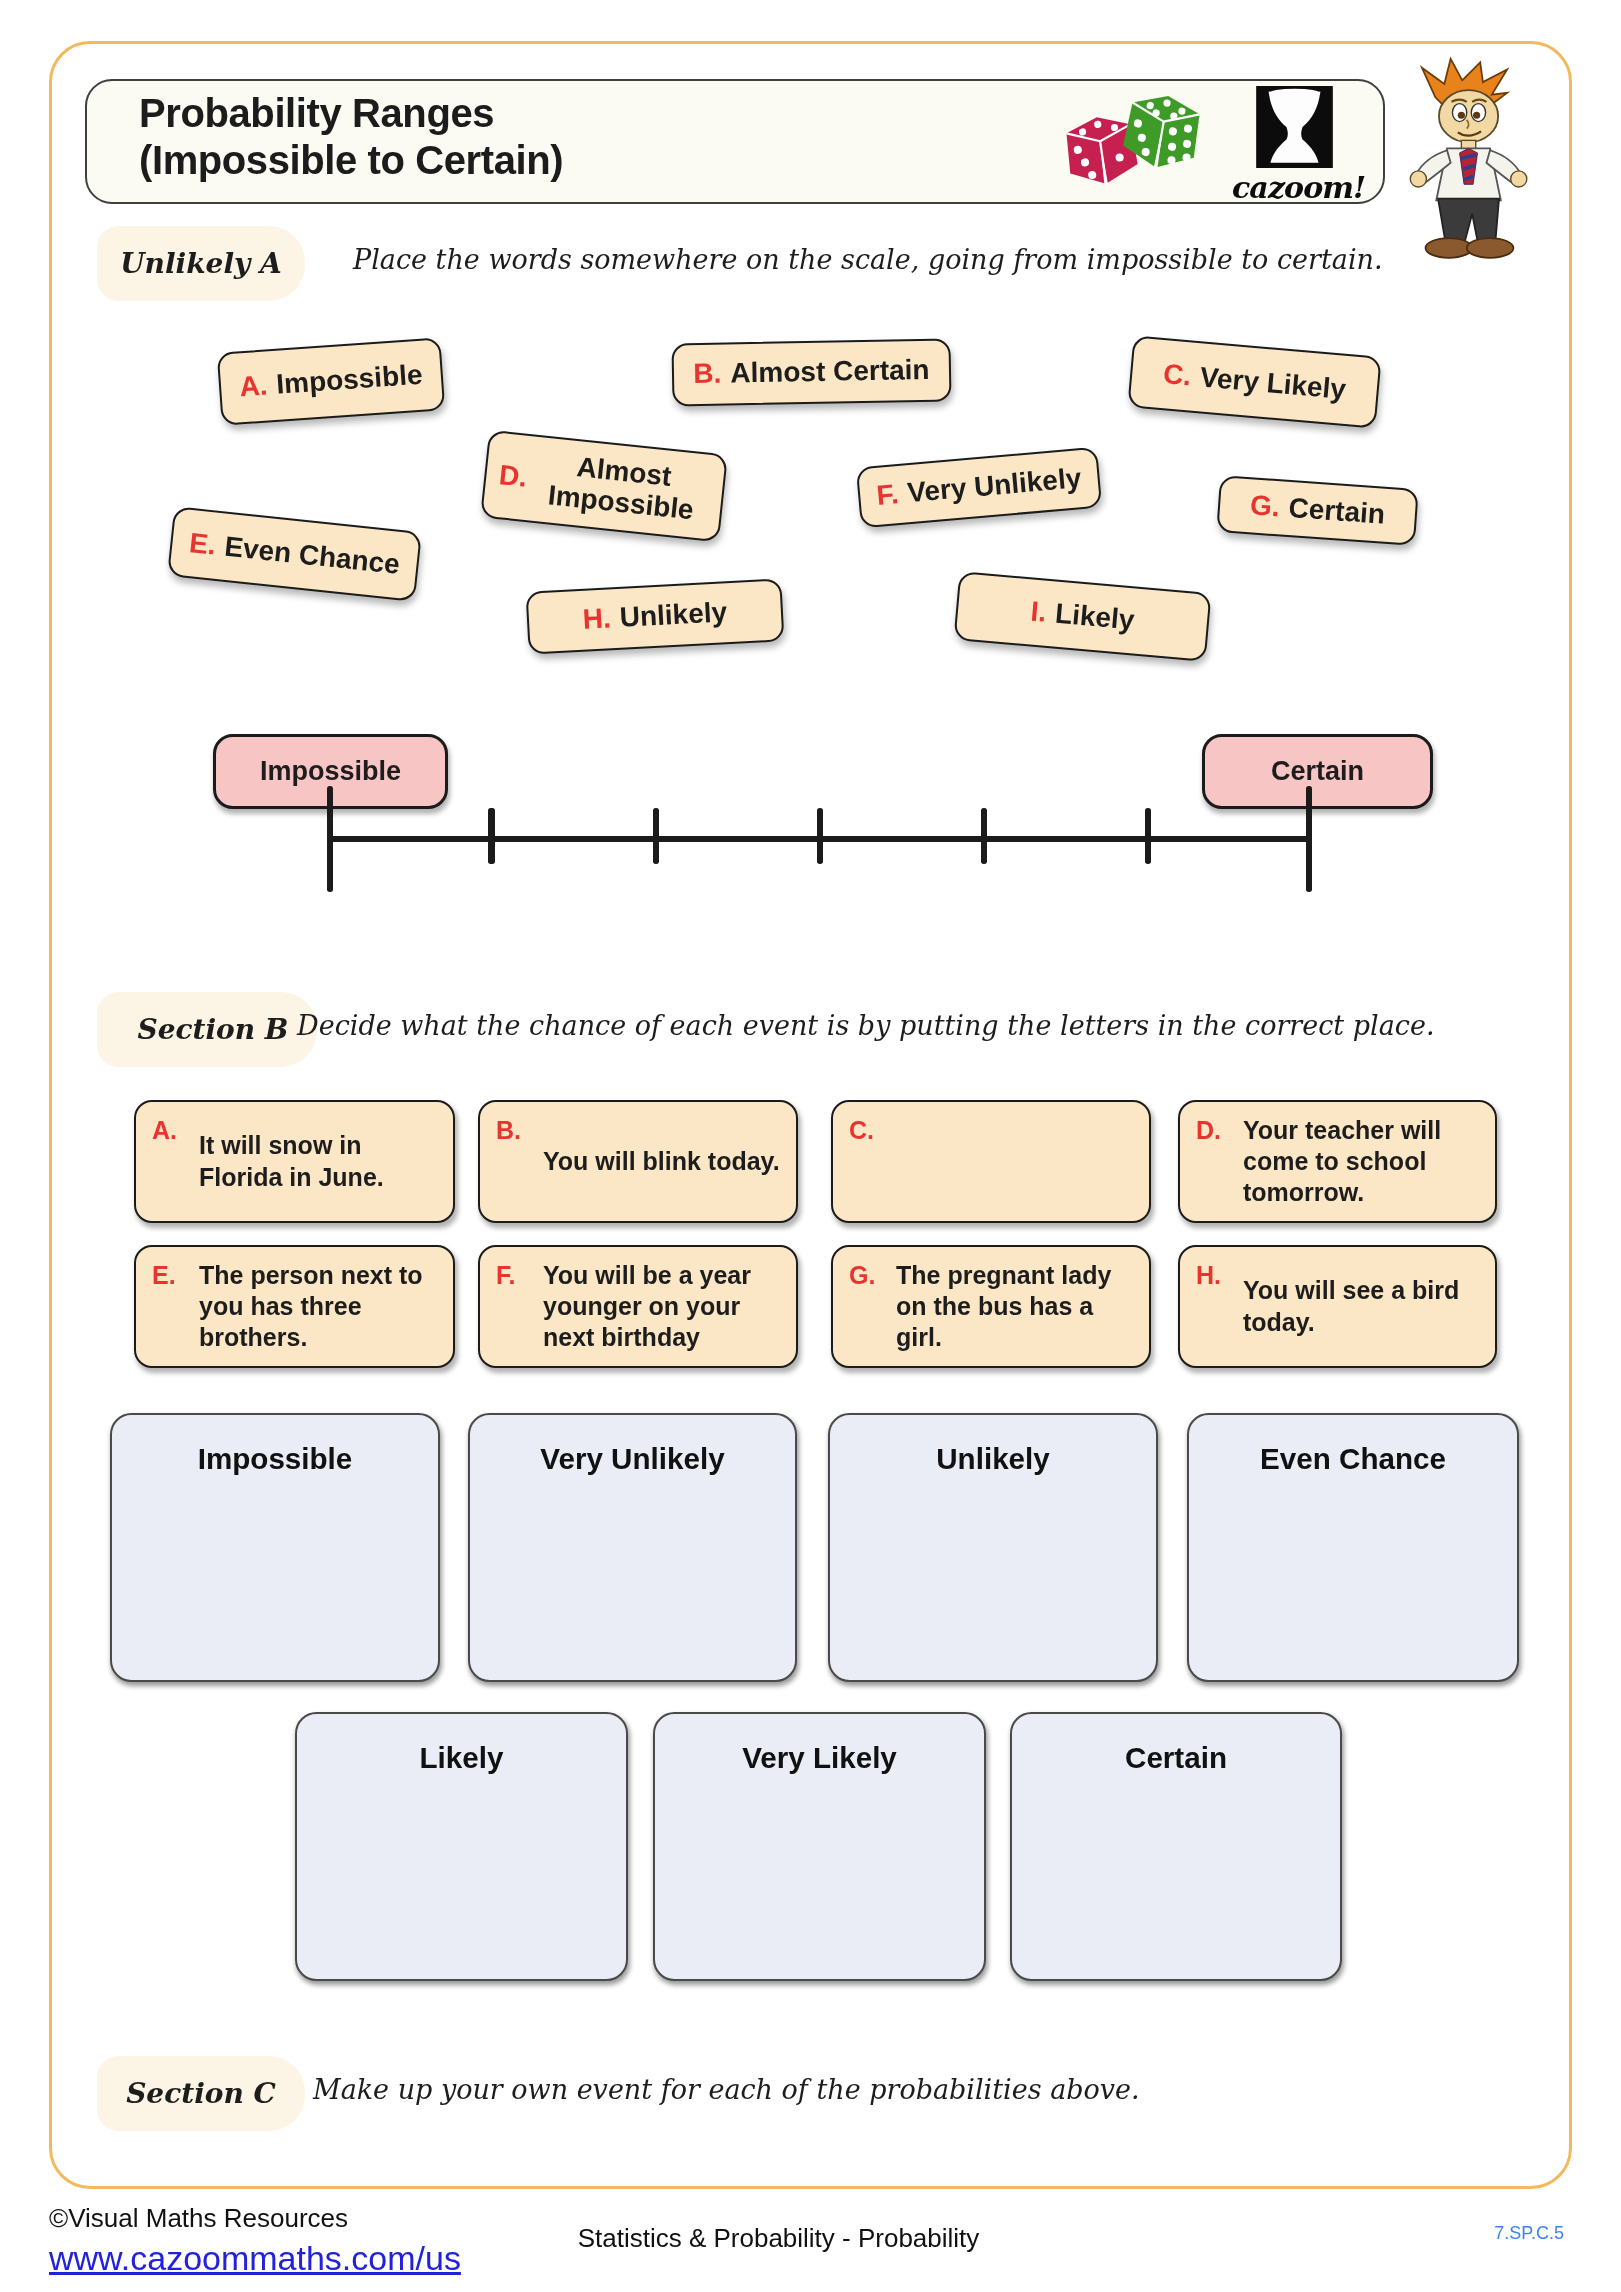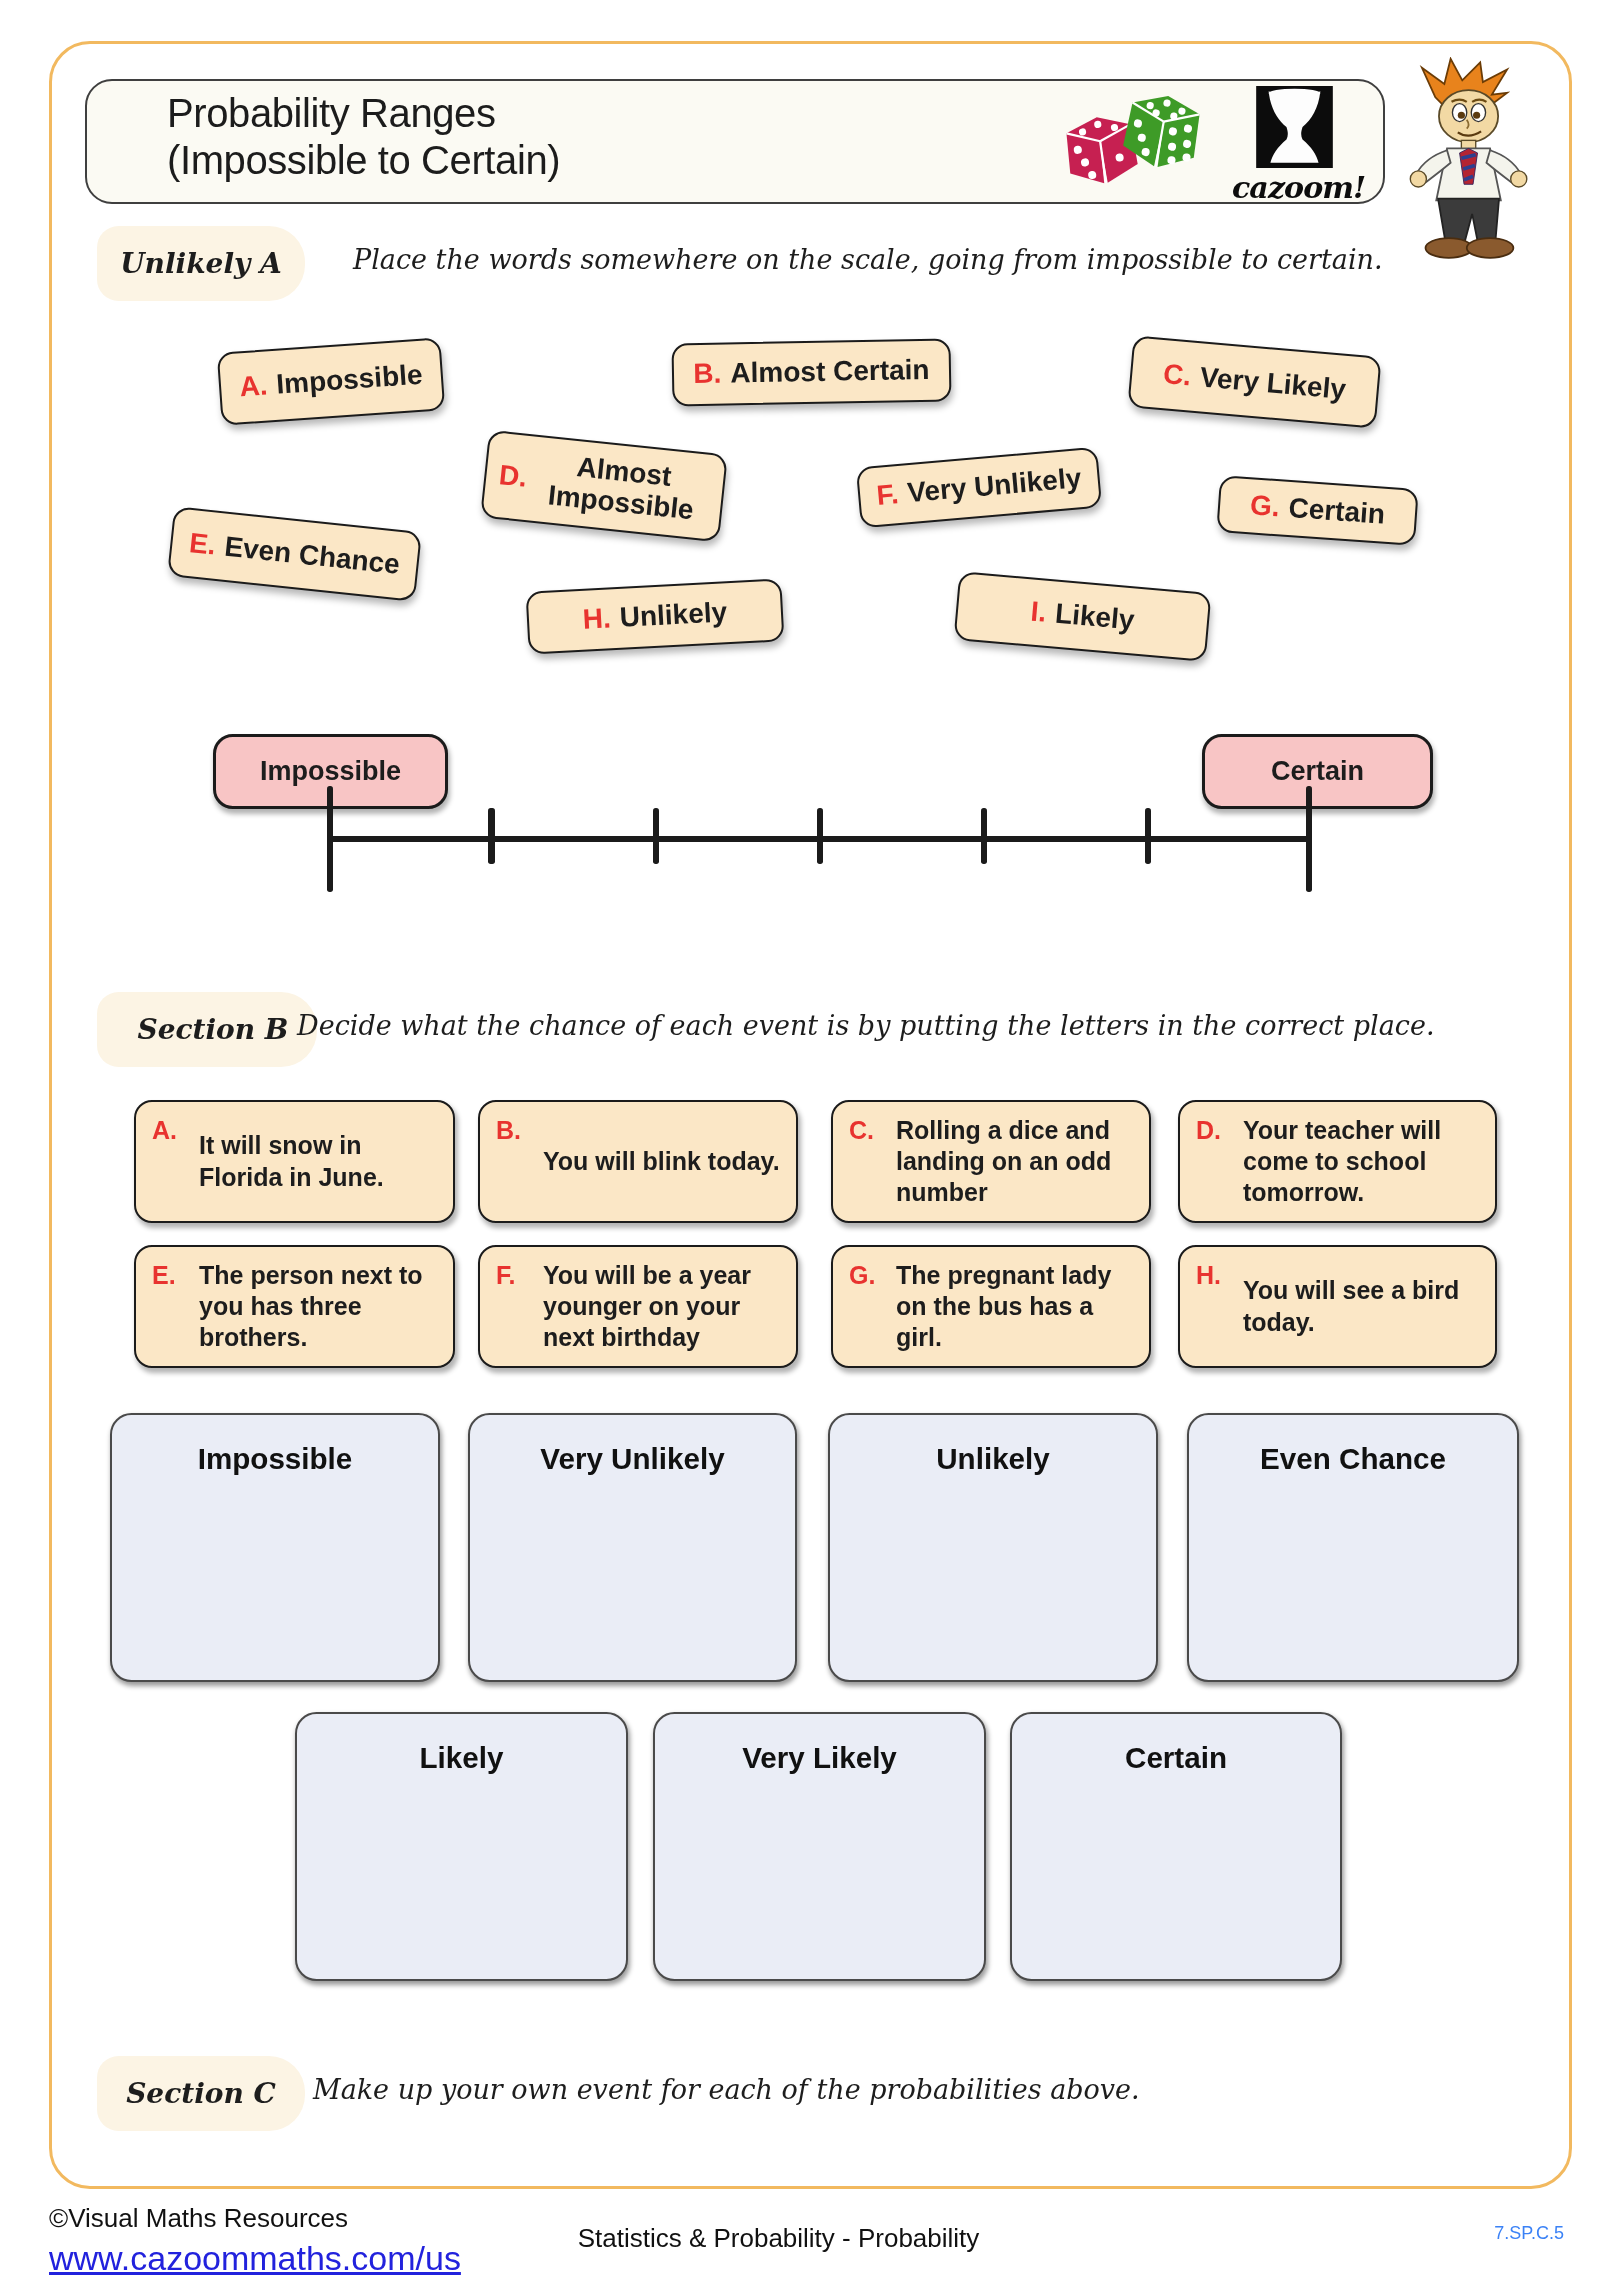--- a/index.html
+++ b/index.html
@@ -12,21 +12,21 @@
     position:absolute;left:49px;top:41px;width:1517px;height:2142px;
     border:3.6px solid #F2B95F;border-radius:41px;background:#ffffff;
   }
   
   .header-box{
     position:absolute;left:85px;top:79px;width:1300px;height:125px;
     background:#FBFAF3;border:2.7px solid #3f3f3f;border-radius:27px;box-sizing:border-box;
   }
   .page-title{
     position:absolute;left:52px;top:9px;
-    font-size:40px;font-weight:normal;color:#1c1c1c;line-height:1.17;letter-spacing:-0.4px;margin-left:28px;
+    font-size:40px;font-weight:bold;color:#1c1c1c;line-height:1.17;letter-spacing:-0.4px;
   }
   .dice-wrap{position:absolute;left:967px;top:7.2px;width:157px;height:112px;}
   .logo-wrap{position:absolute;left:1145px;top:5.4px;width:125px;text-align:center;font-style:italic;}
   .logo-text{
     font-family:"DejaVu Serif",serif;font-weight:bold;font-size:30px;color:#0d0d0d;
     letter-spacing:-0.9px;margin-top:-1.8px;
   }
   .mascot{position:absolute;left:1395px;top:57px;width:148px;height:208px;}
   
   .section-pill{
@@ -260,21 +260,20 @@
 <div class="event-card ev-r1 ev-c1">
   <span class="letter">A.</span>
   <span>It will snow in Florida in June.</span>
 </div>
 <div class="event-card ev-r1 ev-c2">
   <span class="letter">B.</span>
   <span>You will blink today.</span>
 </div>
 <div class="event-card ev-r1 ev-c3">
   <span class="letter">C.</span>
-  <span>Rolling a dice and landing on an odd number</span>
 </div>
 <div class="event-card ev-r1 ev-c4">
   <span class="letter">D.</span>
   <span>Your teacher will come to school tomorrow.</span>
 </div>
 <div class="event-card ev-r2 ev-c1">
   <span class="letter">E.</span>
   <span>The person next to you has three brothers.</span>
 </div>
 <div class="event-card ev-r2 ev-c2">

